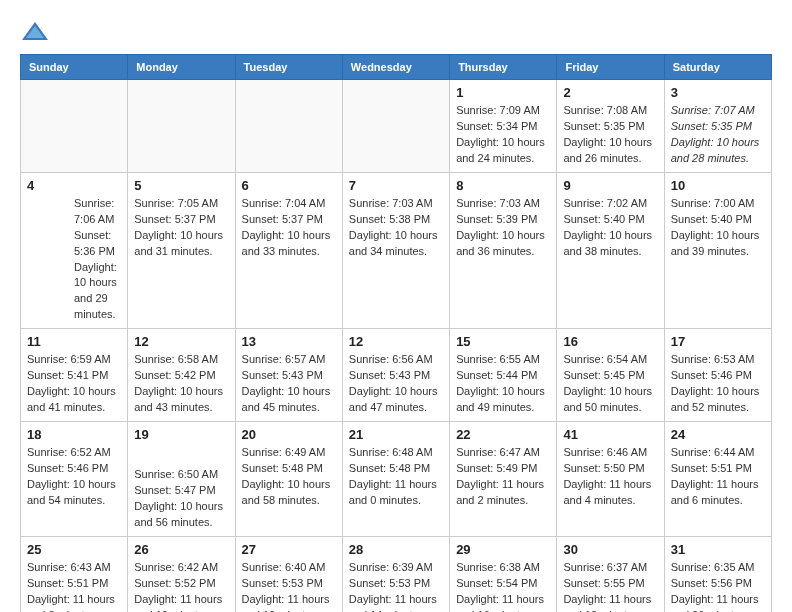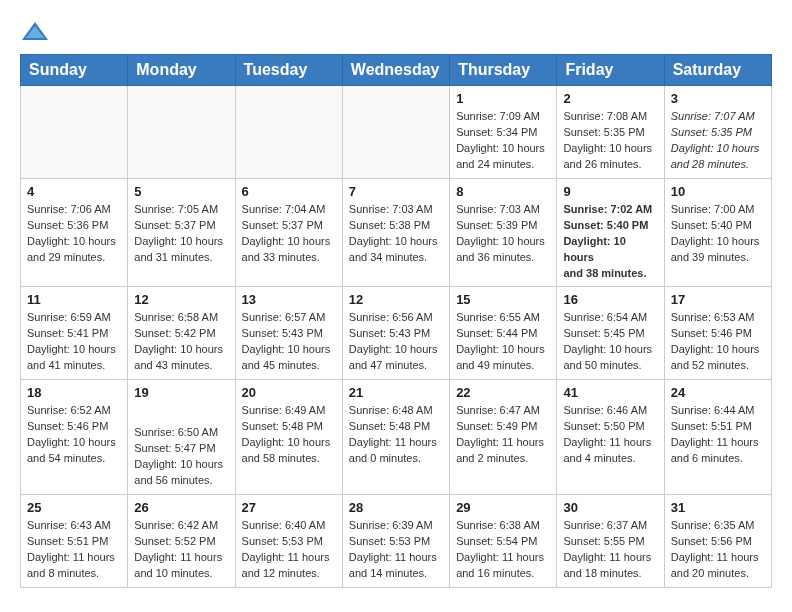--- a/index.html
+++ b/index.html
@@ -49,21 +49,21 @@
     .calendar {
       width: 100%;
       border-collapse: collapse;
       border: 1px solid #ccc;
     }
     .calendar th {
       background-color: #3a7bbf;
       color: #fff;
       text-align: left;
       padding: 6px 8px;
-      font-size: 16px;
+      font-size: 11px;
       font-weight: bold;
       border: 1px solid #2a6aae;
     }
     .calendar td {
       border: 1px solid #ccc;
       vertical-align: top;
       padding: 5px 6px;
       width: calc(100% / 7);
       min-height: 85px;
       background: #fff;
@@ -144,21 +144,21 @@
           <div class="day-number">3</div>
           <div class="day-info" style="white-space: pre-line; font-style: italic;">Sunrise: 7:07 AM
 Sunset: 5:35 PM
 Daylight: 10 hours
 and 28 minutes.</div>
         </td>
       </tr>
       <tr class="week-row">
         <td>
           <div class="day-number">4</div>
-          <div class="day-info" style="white-space: pre-line;">Sunrise: 7:06 AM
+          <div class="day-info" style="white-space: pre-line; margin-left: 47px;">Sunrise: 7:06 AM
 Sunset: 5:36 PM
 Daylight: 10 hours
 and 29 minutes.</div>
         </td>
         <td>
           <div class="day-number">5</div>
           <div class="day-info" style="white-space: pre-line;">Sunrise: 7:05 AM
 Sunset: 5:37 PM
 Daylight: 10 hours
 and 31 minutes.</div>
@@ -179,21 +179,21 @@
         </td>
         <td>
           <div class="day-number">8</div>
           <div class="day-info" style="white-space: pre-line;">Sunrise: 7:03 AM
 Sunset: 5:39 PM
 Daylight: 10 hours
 and 36 minutes.</div>
         </td>
         <td>
           <div class="day-number">9</div>
-          <div class="day-info" style="white-space: pre-line; font-weight: bold;">Sunrise: 7:02 AM
+          <div class="day-info" style="white-space: pre-line;">Sunrise: 7:02 AM
 Sunset: 5:40 PM
 Daylight: 10 hours
 and 38 minutes.</div>
         </td>
         <td>
           <div class="day-number">10</div>
           <div class="day-info" style="white-space: pre-line;">Sunrise: 7:00 AM
 Sunset: 5:40 PM
 Daylight: 10 hours
 and 39 minutes.</div>

